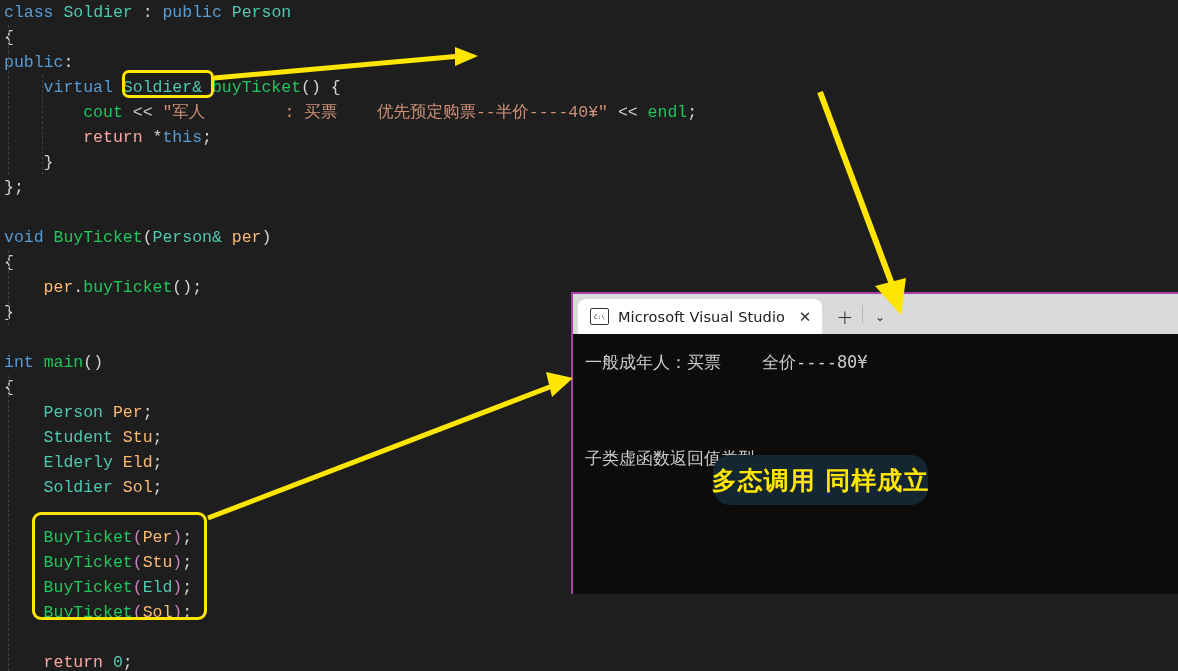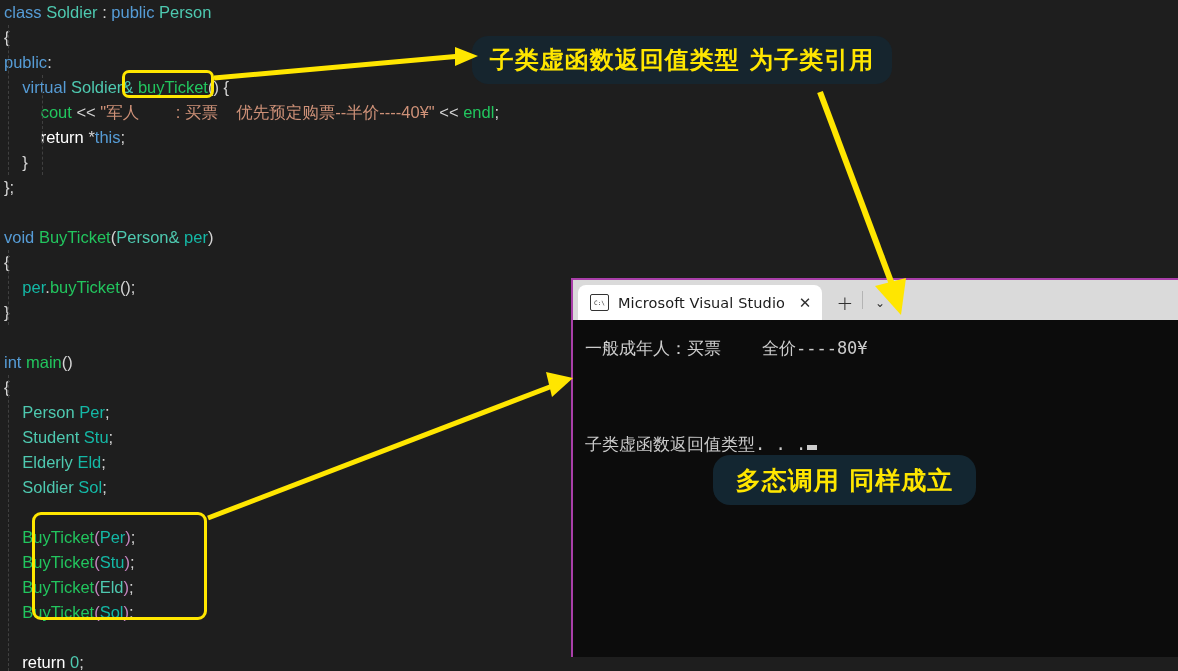--- a/index.html
+++ b/index.html
@@ -15,32 +15,32 @@
     background: #1e1e1e;
     font-family: "DejaVu Sans Mono", "Liberation Mono", monospace;
   }
 
   
   #code {
     position: absolute;
     left: 0; top: 0;
     width: 1178px; height: 671px;
     padding: 0;
-    font-family: Liberation Sans, sans-serif;
+    font-family: Liberation Mono, monospace;
     font-size: 16.5px;
     line-height: 25px;
     white-space: pre;
     color: #d4d4d4;
   }
   .ln { height: 25px; padding-left: 4px; }
   .kw    { color: #569cd6; }   
-  .kwp   { color: #ffffff; }   
+  .kwp   { color: #fca5a5; }   
   .type  { color: #4ec9b0; }   
   .fn    { color: #22c55e; }   
-  .var   { color: #14b8a6; }   
+  .var   { color: #fdba74; }   
   .str   { color: #ce9178; }
   .paren { color: #c586c0; }
   .plain { color: #d4d4d4; }
   .guide {
     position: absolute;
     width: 1px;
     border-left: 1px dashed #404040;
   }
 
   
@@ -62,22 +62,22 @@
     font-weight: bold;
     display: flex;
     align-items: center;
     justify-content: center;
     white-space: nowrap;
   }
 
   
   #vswin {
     position: absolute;
-    left: 571px; top: 278px;
-    width: 607px; height: 379px;
+    left: 571px; top: 292px;
+    width: 607px; height: 302px;
     border: 2px solid #a93fa9;
     border-bottom: none;
     border-right: none;
     box-sizing: border-box;
     background: #c4b5fd;
     overflow: hidden;
   }
   #vstabbar {
     height: 40px;
     background: #dadada;
@@ -192,23 +192,20 @@
   <div class="guide" style="left:42px; top:75px; height:100px;"></div>
   <div class="guide" style="left:8px; top:250px; height:75px;"></div>
   <div class="guide" style="left:8px; top:375px; height:296px;"></div>
 
   <div class="hlbox" style="left:122px; top:70px; width:92px; height:28px; border-radius:7px;"></div>
 
   <div class="hlbox" style="left:32px; top:512px; width:175px; height:108px;"></div>
 
   <div class="hlbox" style="left:580px; top:323px; width:563px; height:125px;"></div>
 
-  <div class="callout" style="left:472px; top:36px; width:420px; height:48px; font-size:24px; letter-spacing:1px;">
-    <span>子类虚函数返回值类型 为子类引用</span>
-  </div>
 
   <div id="vswin">
 
     <div id="vstabbar">
       <div class="vstab">
         <span class="tabicon">C:\</span>
         <span class="tabtitle">Microsoft Visual Studio</span>
         <span class="tabclose">✕</span>
       </div>
       <span class="tabplus">+</span>
@@ -217,21 +214,21 @@
     </div>
 
     <div id="console">
       <div style="height:12px;"></div>
       <div class="cline">一般成年人：买票    全价----80¥</div>
       <div style="height:68px;"></div>
       <div class="cline"><span>子类虚函数返回值类型. . .</span><span id="cursor"></span></div>
     </div>
   </div>
 
-  <div class="badge" style="left:713px; top:455px; width:263px; height:50px; font-size:25px; letter-spacing:1px;">
+  <div class="badge" style="left:713px; top:455px; width:215px; height:50px; font-size:25px; letter-spacing:1px;">
     <span>多态调用 同样成立</span>
   </div>
 
   <svg class="overlay" viewBox="0 0 1178 671">
 
     <g>
       <line x1="214" y1="78" x2="461" y2="56" stroke="#ffe600" stroke-width="5"></line>
       <polygon points="478,56 455,47 455,66" fill="#ffe600"></polygon>
     </g>
 

